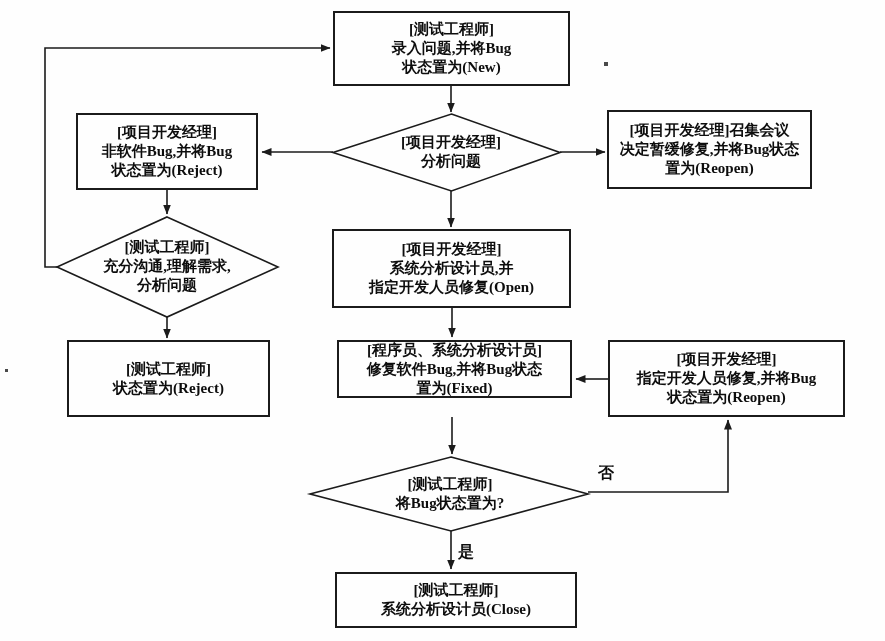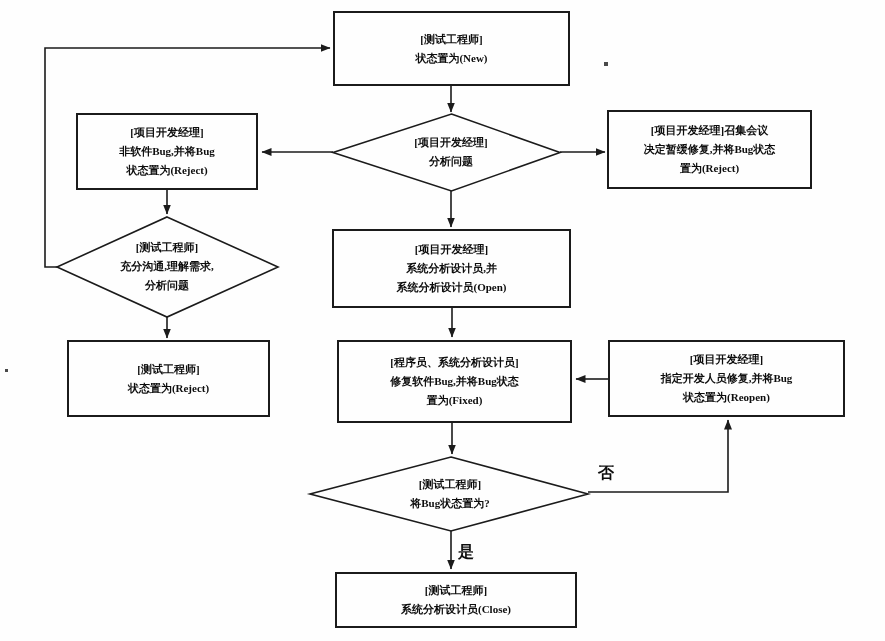--- a/index.html
+++ b/index.html
@@ -26,21 +26,21 @@
     box-sizing: border-box;
     border: 2px solid #1b1b1b;
     background: #fefefe;
     display: flex;
     flex-direction: column;
     align-items: center;
     justify-content: center;
     text-align: center;
   }
   .ln {
-    font-size: 11px;
+    font-size: 15px;
     line-height: 19px;
     font-weight: 600;
     white-space: nowrap;
   }
   .dtext {
     position: absolute;
     display: flex;
     flex-direction: column;
     align-items: center;
     justify-content: center;
@@ -93,47 +93,48 @@
 
     <polyline points="451,531 451,569" fill="none" stroke="#1b1b1b" stroke-width="1.6" marker-end="url(#arr)"></polyline>
 
     <polygon points="451.5,114 560,152.5 451.5,191 333,152.5" fill="#fefefe" stroke="#1b1b1b" stroke-width="1.6"></polygon>
     <polygon points="167,217 278,267 167,317 57,267" fill="#fefefe" stroke="#1b1b1b" stroke-width="1.6"></polygon>
     <polygon points="451,457 588,494 451,531 310,494" fill="#fefefe" stroke="#1b1b1b" stroke-width="1.6"></polygon>
   </svg>
 
   <div class="box" style="left:333px;top:11px;width:237px;height:75px">
     <div class="ln">[测试工程师]</div>
+    <div class="ln">录入问题,并将Bug</div>
     <div class="ln">状态置为(New)</div>
   </div>
 
   <div class="box" style="left:76px;top:113px;width:182px;height:77px">
     <div class="ln">[项目开发经理]</div>
     <div class="ln">非软件Bug,并将Bug</div>
     <div class="ln">状态置为(Reject)</div>
   </div>
 
   <div class="box" style="left:607px;top:110px;width:205px;height:79px">
     <div class="ln">[项目开发经理]召集会议</div>
     <div class="ln">决定暂缓修复,并将Bug状态</div>
-    <div class="ln">置为(Reject)</div>
+    <div class="ln">置为(Reopen)</div>
   </div>
 
   <div class="box" style="left:67px;top:340px;width:203px;height:77px">
     <div class="ln">[测试工程师]</div>
     <div class="ln">状态置为(Reject)</div>
   </div>
 
   <div class="box" style="left:332px;top:229px;width:239px;height:79px">
     <div class="ln">[项目开发经理]</div>
     <div class="ln">系统分析设计员,并</div>
-    <div class="ln">系统分析设计员(Open)</div>
+    <div class="ln">指定开发人员修复(Open)</div>
   </div>
 
-  <div class="box" style="left:337px;top:340px;width:235px;height:83px">
+  <div class="box" style="left:337px;top:340px;width:235px;height:58px">
     <div class="ln">[程序员、系统分析设计员]</div>
     <div class="ln">修复软件Bug,并将Bug状态</div>
     <div class="ln">置为(Fixed)</div>
   </div>
 
   <div class="box" style="left:608px;top:340px;width:237px;height:77px">
     <div class="ln">[项目开发经理]</div>
     <div class="ln">指定开发人员修复,并将Bug</div>
     <div class="ln">状态置为(Reopen)</div>
   </div>

